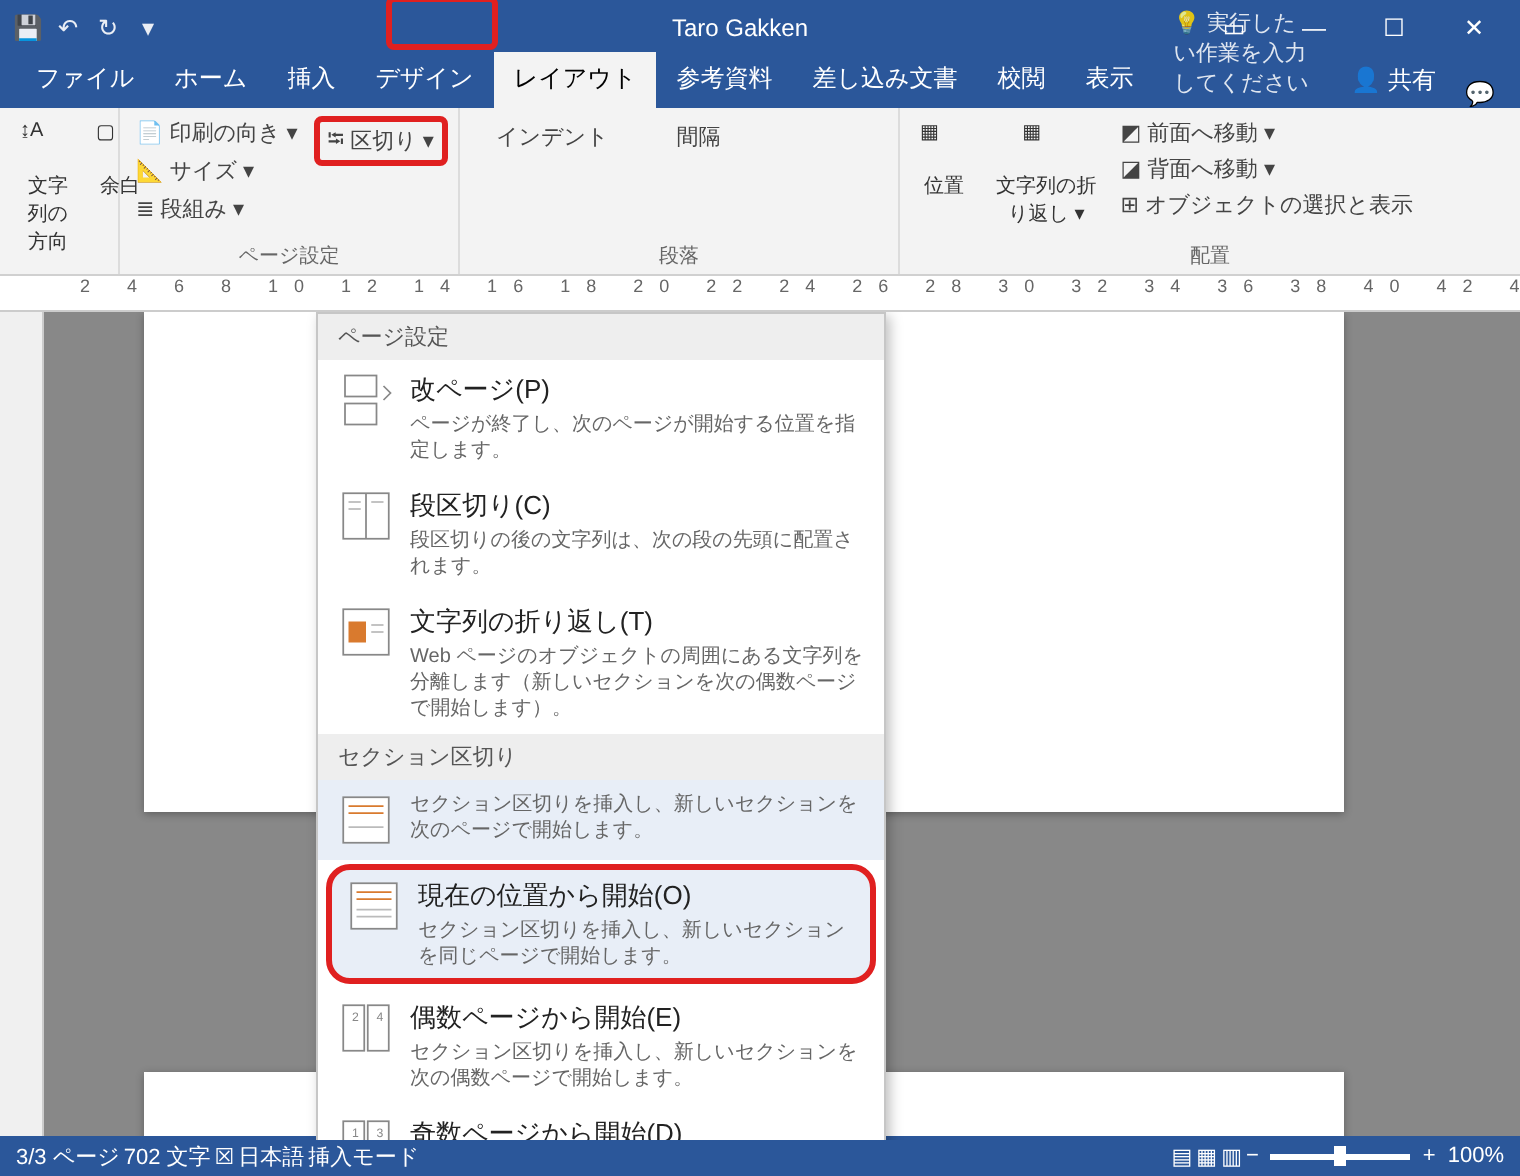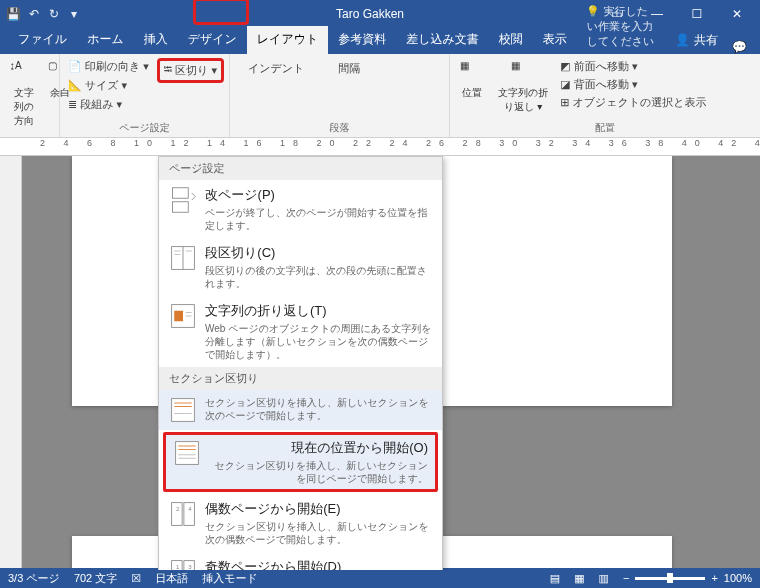--- a/index.html
+++ b/index.html
@@ -29,23 +29,23 @@
   .page { position: absolute; background: #fff; box-shadow: 0 1px 4px rgba(0,0,0,.3); }
   .page1 { left: 72px; top: 0; width: 600px; height: 250px; }
   .page2 { left: 72px; top: 380px; width: 600px; height: 200px; }
   .dropdown { position: absolute; left: 158px; top: 0px; width: 285px; background: #fff; border: 1px solid #c6c6c6; box-shadow: 2px 2px 6px rgba(0,0,0,.25); z-index: 20; }
   .dd-hdr { background: #eee; padding: 4px 10px; font-size: 11px; color: #555; }
   .dd-item { display: flex; gap: 8px; padding: 6px 10px; cursor: default; }
   .dd-item .dico { width: 28px; height: 28px; flex-shrink: 0; }
   .dd-item .t1 { font-size: 13px; color: #222; margin-bottom: 2px; }
   .dd-item .t2 { font-size: 10px; color: #666; line-height: 1.3; }
   .dd-item.hover { background: #e8eef7; }
-  .dd-item.sel { border: 3px solid #e02020; border-radius: 2px; margin: 2px 4px; padding: 4px 7px; text-align: right; }
+  .dd-item.sel { border: 3px solid #e02020; border-radius: 12px; margin: 2px 4px; padding: 4px 7px; }
   .vert-ruler { position:absolute; left:0; top:0; width:22px; height:100%; background:#f0f0f0; border-right:1px solid #ccc; font-size:9px; color:#666; }
-  .statusbar { height:20px; background:#2b579a; color:#fff; display:flex; align-items:center; font-size:11px; padding:0 8px; gap:14px; position:absolute; bottom:0; left:0; right:0; }
+  .statusbar { height:20px; background:#2b579a; color:#fff; display:flex; align-items:center; font-size:11px; padding:0 8px; gap:2px; position:absolute; bottom:0; left:0; right:0; }
   .statusbar .spacer { flex:1; }
   .zoom { display:flex; align-items:center; gap:6px; }
   .slider { width:70px; height:3px; background:#fff; position:relative; }
   .slider::after { content:""; position:absolute; width:6px; height:10px; background:#fff; top:-4px; left:32px; }
 </style>
 </head>
 <body>
 
 <div class="titlebar">
   <div class="tb-left">

